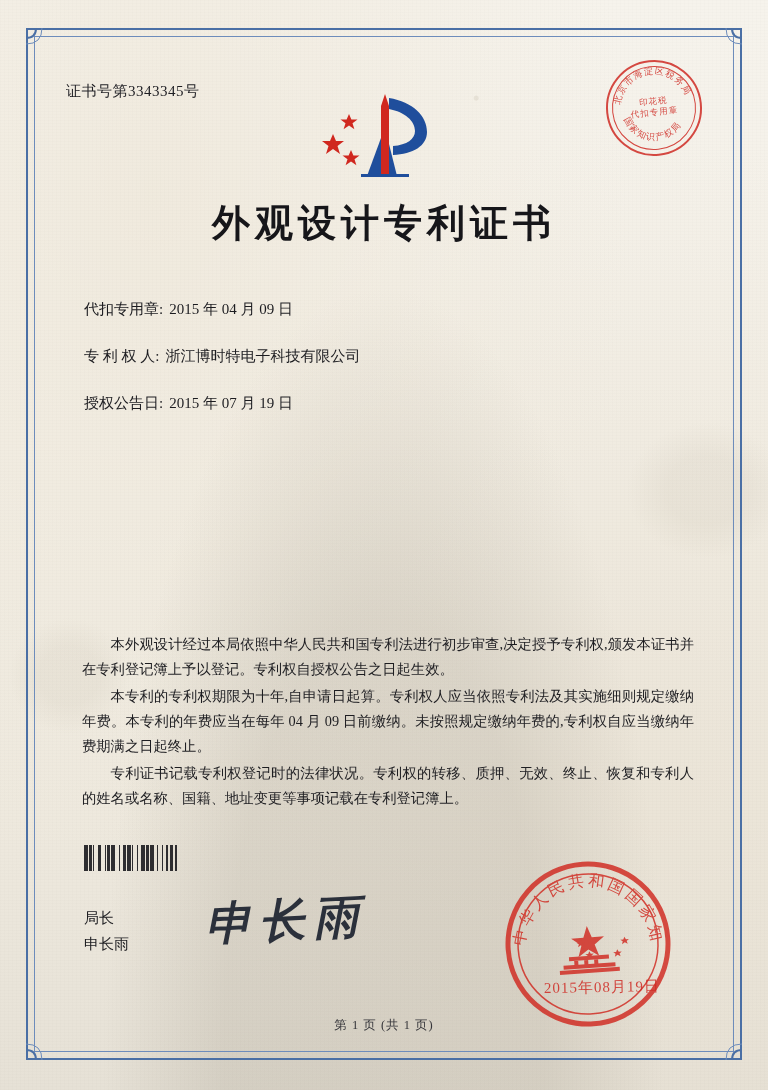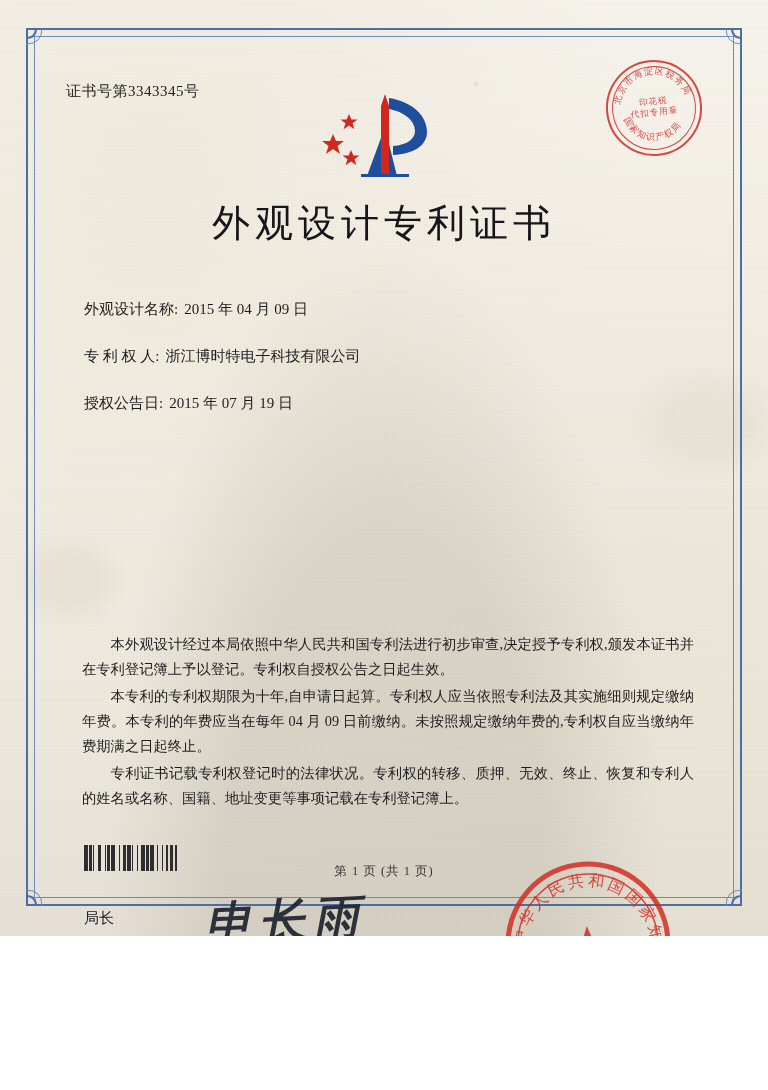--- a/index.html
+++ b/index.html
@@ -11,21 +11,21 @@
     width: 768px;
     height: 1090px;
     font-family: "Liberation Serif", "DejaVu Serif", serif;
     overflow: hidden;
   }
 
   
   #page {
     position: relative;
     width: 768px;
-    height: 936px;
+    height: 1090px;
     background:
       radial-gradient(ellipse at 20% 18%, rgba(236,228,212,0.55) 0%, rgba(236,228,212,0) 55%),
       radial-gradient(ellipse at 85% 75%, rgba(231,223,208,0.5) 0%, rgba(231,223,208,0) 60%),
       linear-gradient(180deg, #f6f3ec 0%, #f3efe6 40%, #eee9de 75%, #e6e1d6 100%);
     overflow: hidden;
   }
   
   #grain {
     position: absolute;
     inset: 0;
@@ -121,21 +121,21 @@
     align-items: flex-end;
   }
 
   
   .title {
     position: absolute;
     left: 0; right: 0;
     top: 198px;
     text-align: center;
     font-size: 38px;
-    font-weight: normal;
+    font-weight: bold;
     letter-spacing: 5px;
     color: #16161a;
     font-family: "DejaVu Serif", "Liberation Serif", serif;
   }
 
   
   .fields {
     position: absolute;
     left: 84px;
     top: 300px;
@@ -317,21 +317,21 @@
       <path d="M58 88 L72 50 L72 88 Z" fill="#1f4e9c"></path>
       <path d="M88 88 L80 56 L80 88 Z" fill="#1f4e9c"></path>
       <rect x="52" y="86" width="48" height="3" fill="#1f4e9c"></rect>
     </svg>
   </div>
 
   <div class="title">外观设计专利证书</div>
 
   <div class="fields">
     <div class="field">
-      <span class="label">外观设计名称:</span>
+      <span class="label">代扣专用章:</span>
       <span class="value">2015 年 04 月 09 日</span>
     </div>
     <div class="field">
       <span class="label">专 利 权 人:</span>
       <span class="value">浙江博时特电子科技有限公司</span>
     </div>
     <div class="field">
       <span class="label">授权公告日:</span>
       <span class="value">2015 年 07 月 19 日</span>
     </div>

